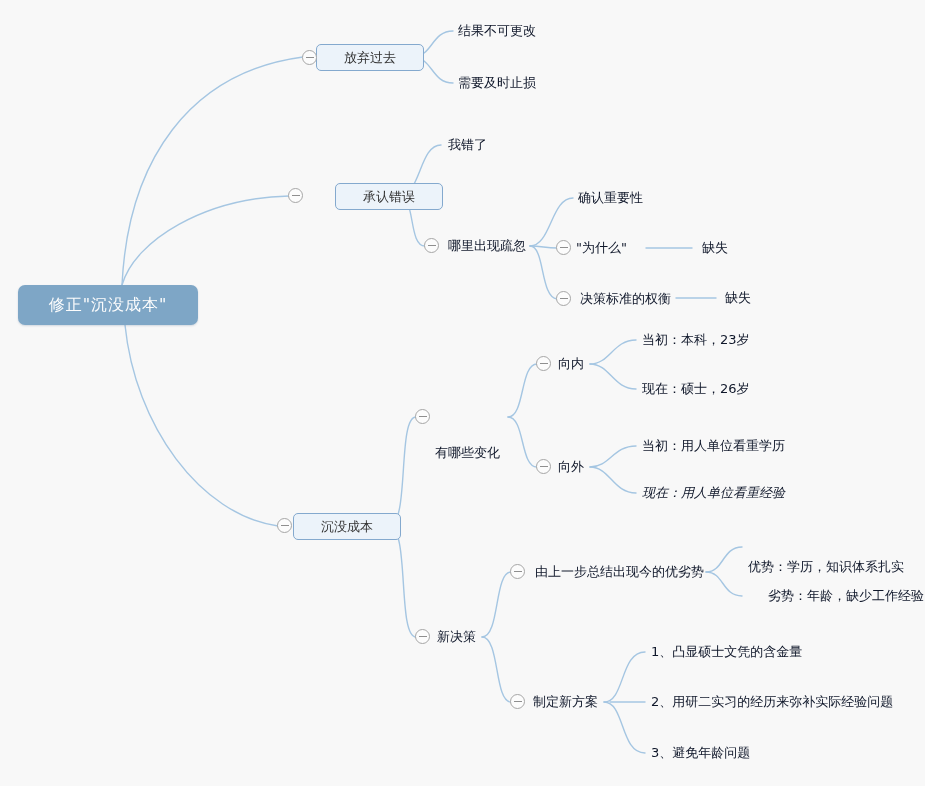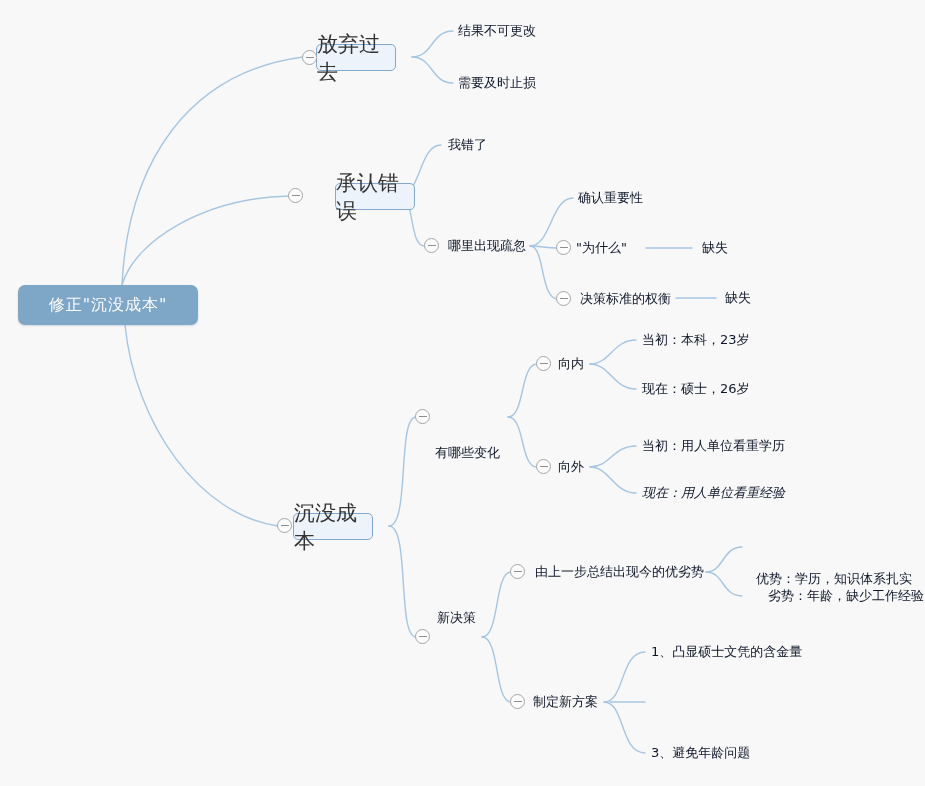--- a/index.html
+++ b/index.html
@@ -18,26 +18,26 @@
     position:absolute;
     left:18px;top:285px;width:180px;height:40px;
     background:var(--root-fill,#7ea6c6);
     border-radius:7px;
     display:flex;align-items:center;justify-content:center;
     color:#fdfdfd;font-size:16px;letter-spacing:1px;
     box-shadow:0 1px 2px rgba(90,120,150,.25);
   }
   .topic{
     position:absolute;
-    width:80px;height:27px;box-sizing:border-box;
+    width:108px;height:27px;box-sizing:border-box;
     background:var(--topic-fill,#ecf3fa);
     border:1px solid var(--topic-border,#84a9ce);
     border-radius:5px;
     display:flex;align-items:center;justify-content:center;
-    color:#333;font-size:21px;
+    color:#333;font-size:13px;
   }
   .leaf{
     position:absolute;
     transform:translateY(-52%);
     white-space:nowrap;
     color:#0f172a;font-size:13px;line-height:1;
   }
   .collapse{
     position:absolute;
     width:13px;height:13px;box-sizing:content-box;
@@ -130,21 +130,22 @@
   <div class="leaf" style="left:725px;top:298px;">缺失</div>
 
   <div class="leaf" style="left:435px;top:417px;margin-top:36px;">有哪些变化</div>
   <div class="leaf" style="left:558px;top:364px;">向内</div>
   <div class="leaf" style="left:642px;top:340px;">当初：本科，23岁</div>
   <div class="leaf" style="left:642px;top:389px;">现在：硕士，26岁</div>
   <div class="leaf" style="left:558px;top:467px;">向外</div>
   <div class="leaf" style="left:642px;top:446px;">当初：用人单位看重学历</div>
   <div class="leaf" style="left:642px;top:493px;font-style:italic;">现在：用人单位看重经验</div>
 
-  <div class="leaf" style="left:437px;top:618px;">新决策</div>
+  <div class="leaf" style="left:437px;top:637px;">新决策</div>
   <div class="leaf" style="left:535px;top:572px;">由上一步总结出现今的优劣势</div>
-  <div class="leaf" style="left:748px;top:579px;margin-left:8px;">优势：学历，知识体系扎实</div>
+  <div class="leaf" style="left:748px;top:567px;">优势：学历，知识体系扎实</div>
   <div class="leaf" style="left:748px;top:596px;margin-left:20px;">劣势：年龄，缺少工作经验</div>
   <div class="leaf" style="left:533px;top:702px;">制定新方案</div>
   <div class="leaf" style="left:651px;top:652px;">1、凸显硕士文凭的含金量</div>
+  <div class="leaf" style="left:651px;top:702px;">2、用研二实习的经历来弥补实际经验问题</div>
   <div class="leaf" style="left:651px;top:753px;">3、避免年龄问题</div>
 
 </div>
 
 </body></html>

